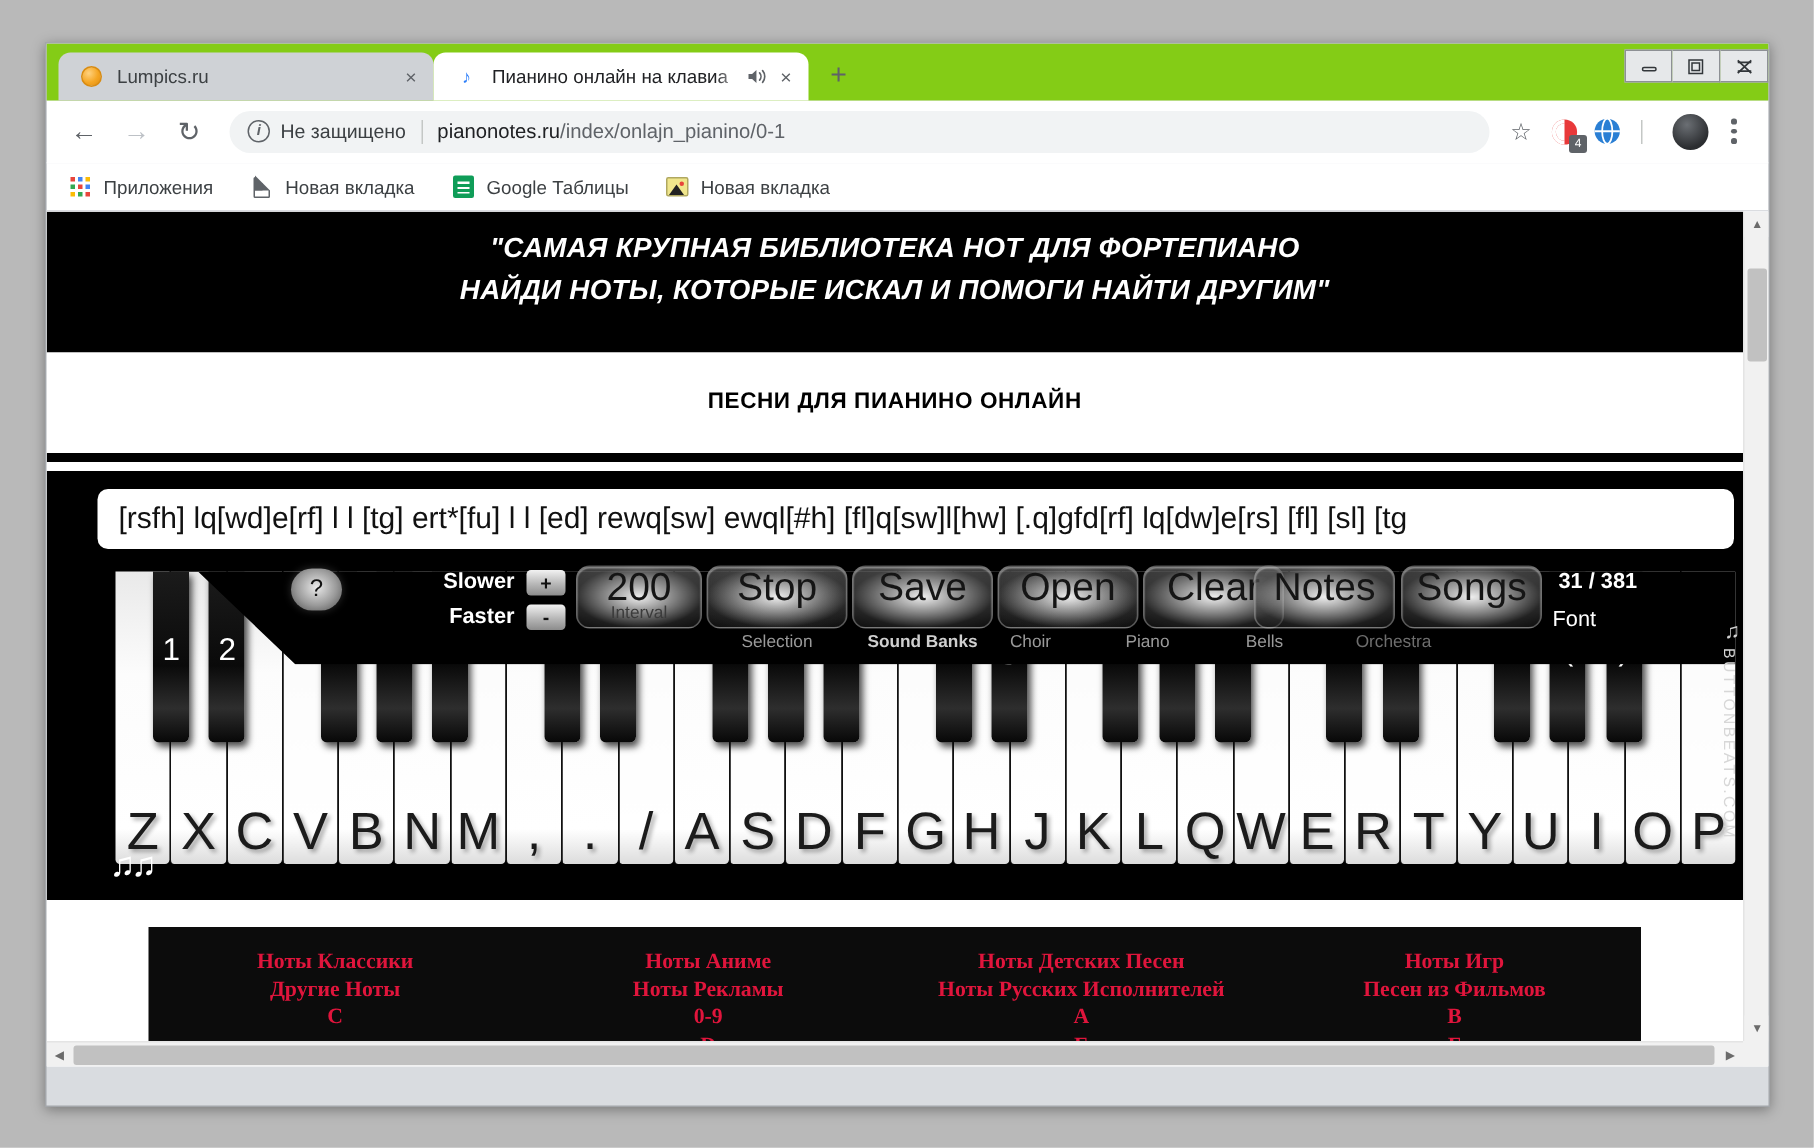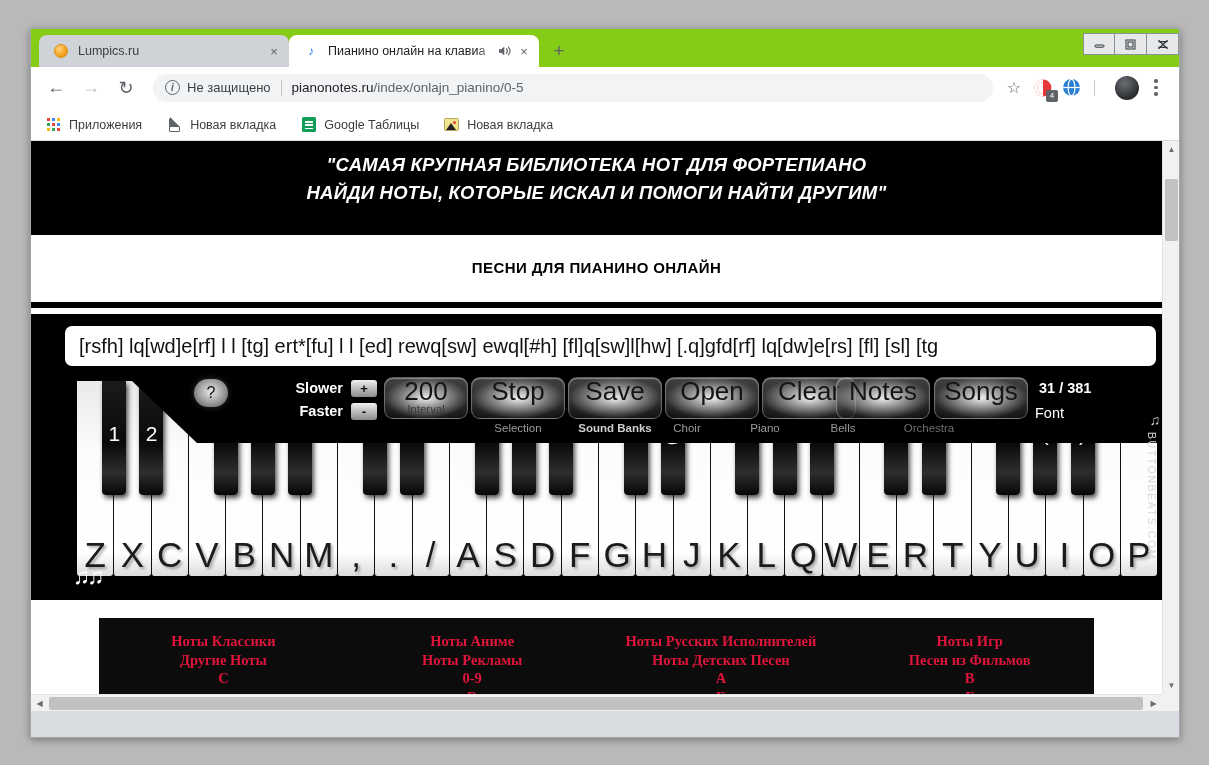--- a/index.html
+++ b/index.html
@@ -382,21 +382,21 @@
   <div id="toolbar">
     <div class="navbtn">←</div>
     <div class="navbtn dim">→</div>
     <div class="navbtn">↻</div>
 
     <div id="omnibox">
       <span class="info-ico">i</span>
       <span id="notsecure">Не защищено</span>
       <span class="vbar"></span>
       <span id="urltext">
-        <span class="host">pianonotes.ru</span><span class="path">/index/onlajn_pianino/0-5</span>
+        <span class="host">pianonotes.ru</span><span class="path">/index/onlajn_pianino/0-1</span>
       </span>
     </div>
 
     <div id="star">☆</div>
 
     <div class="ext-ico">
       <svg width="20" height="20" viewBox="0 0 20 20">
           <circle cx="10" cy="10" r="8.4" fill="#e8393a"></circle>
           <path d="M10 1.6a8.4 8.4 0 000 16.8z" fill="#fff"></path>
           <path d="M10 4.2a5.8 5.8 0 110 11.6 5.8 5.8 0 010-11.6z" fill="#e8393a"></path>
@@ -695,22 +695,22 @@
             <a>Другие Ноты</a>
             <a>C</a>
           </div>
           <div class="lcol">
             <a>Ноты Аниме</a>
             <a>Ноты Рекламы</a>
             <a>0-9</a>
             <a>D</a>
           </div>
           <div class="lcol">
+            <a>Ноты Детских Песен</a>
             <a>Ноты Русских Исполнителей</a>
-            <a>Ноты Детских Песен</a>
             <a>A</a>
             <a>E</a>
           </div>
           <div class="lcol">
             <a>Ноты Игр</a>
             <a>Песен из Фильмов</a>
             <a>B</a>
             <a>F</a>
           </div>
         </div>

